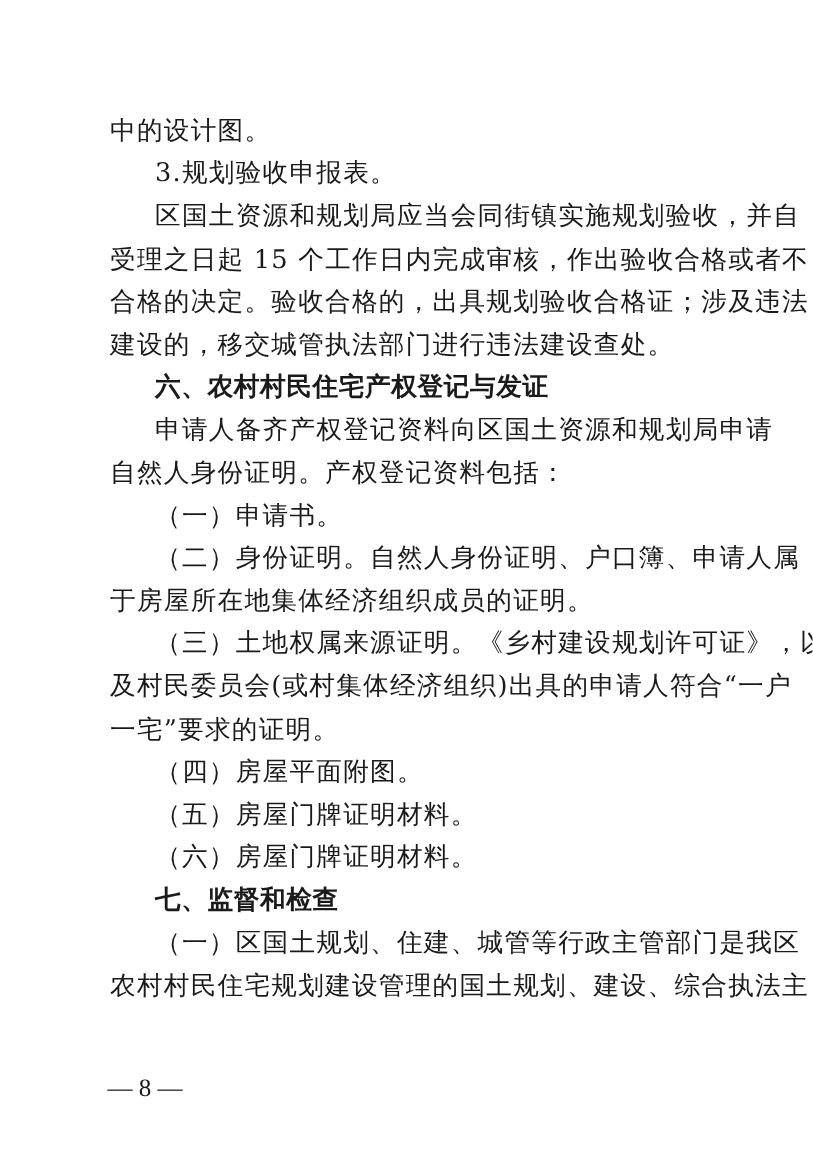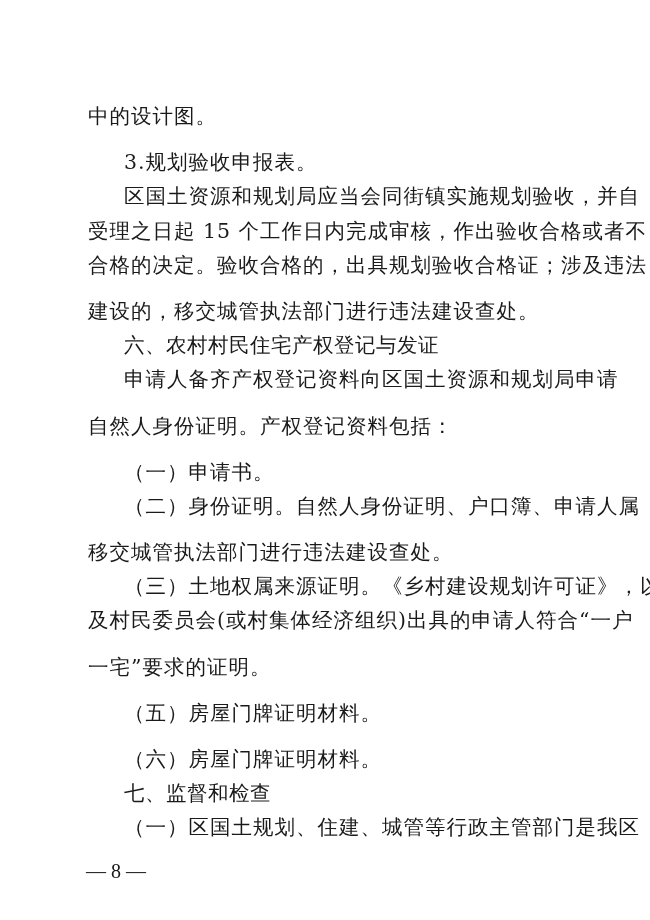--- a/index.html
+++ b/index.html
@@ -18,25 +18,25 @@
   }
   .line {
     height: 34.2px;
     line-height: 34.2px;
     font-size: 20.5px;
     white-space: nowrap;
     letter-spacing: 1px;
     text-align: justify;
     text-align-last: justify;
   }
-  .line.last { text-align-last: left; margin-top: 12px; }
+  .line.last { text-align-last: left; }
   .line.indent { padding-left: 36px; }
   .line.heading {
     font-family: "DejaVu Sans", "Liberation Sans", sans-serif;
-    font-weight: normal;
+    font-weight: bold;
     padding-left: 36px;
     text-align-last: left;
     letter-spacing: 0.5px;
   }
   .footer {
     position: absolute;
     left: 86px; top: 860px;
     font-size: 20px;
     font-family: "Liberation Serif", serif;
     color: #1a1a1a;
@@ -50,23 +50,25 @@
   <div class="line indent last">3.规划验收申报表。</div>
   <div class="line indent">区国土资源和规划局应当会同街镇实施规划验收，并自</div>
   <div class="line">受理之日起 15 个工作日内完成审核，作出验收合格或者不</div>
   <div class="line">合格的决定。验收合格的，出具规划验收合格证；涉及违法</div>
   <div class="line last">建设的，移交城管执法部门进行违法建设查处。</div>
   <div class="line heading">六、农村村民住宅产权登记与发证</div>
   <div class="line indent">申请人备齐产权登记资料向区国土资源和规划局申请</div>
   <div class="line last">自然人身份证明。产权登记资料包括：</div>
   <div class="line indent last">（一）申请书。</div>
   <div class="line indent">（二）身份证明。自然人身份证明、户口簿、申请人属</div>
-  <div class="line last">移交城管执法部门进行违法建设查处。</div>
+  <div class="line last">于房屋所在地集体经济组织成员的证明。</div>
   <div class="line indent">（三）土地权属来源证明。《乡村建设规划许可证》，以</div>
   <div class="line">及村民委员会(或村集体经济组织)出具的申请人符合“一户</div>
   <div class="line last">一宅”要求的证明。</div>
+  <div class="line indent last">（四）房屋平面附图。</div>
   <div class="line indent last">（五）房屋门牌证明材料。</div>
   <div class="line indent last">（六）房屋门牌证明材料。</div>
   <div class="line heading">七、监督和检查</div>
   <div class="line indent">（一）区国土规划、住建、城管等行政主管部门是我区</div>
+  <div class="line">农村村民住宅规划建设管理的国土规划、建设、综合执法主</div>
 </div>
 
 <div class="footer">— 8 —</div>
 
 </body></html>

